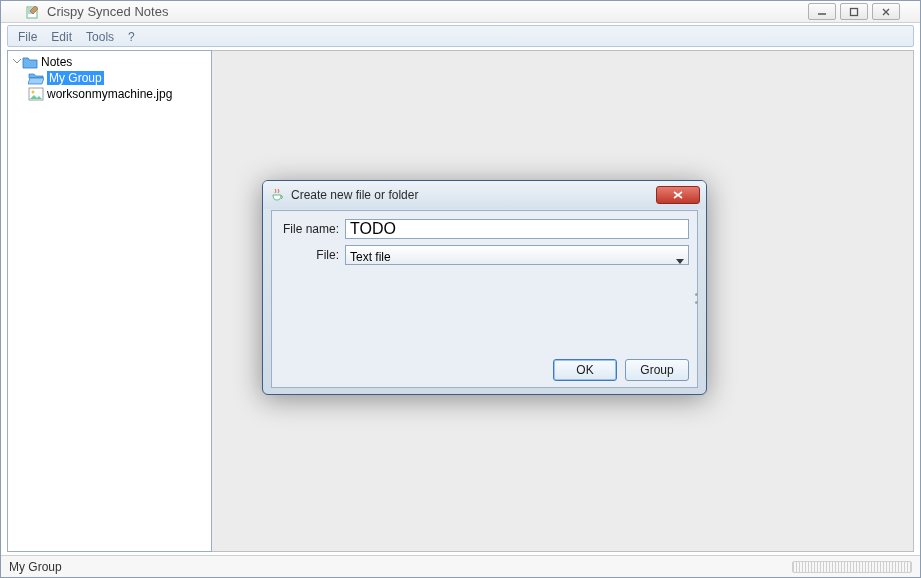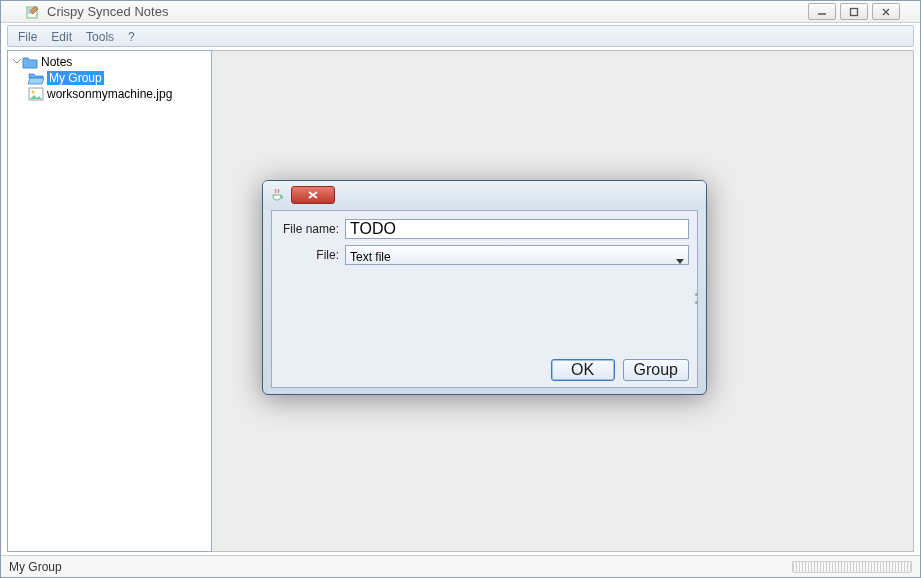--- a/index.html
+++ b/index.html
@@ -225,21 +225,21 @@
       justify-content: flex-end;
       gap: 8px;
       padding: 2px 0 0 0;
     }
     .dlg-btn {
       min-width: 64px;
       height: 22px;
       border: 1px solid #7a99bd;
       border-radius: 3px;
       background: linear-gradient(to bottom, #f7fbff, #dfeaf5);
-      font-size: 16px;
+      font-size: 12px;
       display:flex; align-items:center; justify-content:center;
       color: #1a1a1a;
       padding: 0 10px;
     }
     .dlg-btn.default {
       border-color: #3d78c4;
       box-shadow: 0 0 0 1px #9cc1ea inset;
     }
     .resize-grip {
       position: absolute;
@@ -348,20 +348,21 @@
 <div class="dialog-shadow">
   <div class="dialog">
     <div class="dialog-titlebar">
       <span class="java-icon">
         <svg viewBox="0 0 16 16" width="16" height="16">
           <path d="M4 8 q0 5 4 5 q4 0 4 -5 z" fill="#fff" stroke="#4a6" stroke-width="0.8"></path>
           <path d="M12 9 q3 0 0 3" fill="none" stroke="#4a6" stroke-width="0.9"></path>
           <path d="M6 2 q2 2 0 4 M9 2 q2 2 0 4" fill="none" stroke="#d65" stroke-width="1"></path>
         </svg>
       </span>
+      <span class="dialog-title">Create new file or folder</span>
       <div class="dialog-close">
         <svg width="12" height="10">
             <path d="M2 2 L10 8 M10 2 L2 8" stroke="#fff" stroke-width="1.6"></path>
           </svg>
       </div>
     </div>
     <div class="dialog-body">
       <div class="form-row">
         <span class="form-label">File name:</span>
         <input class="text-input" type="text" value="TODO" style="">

